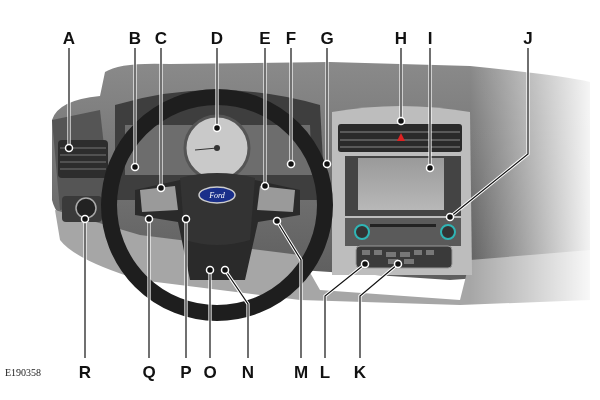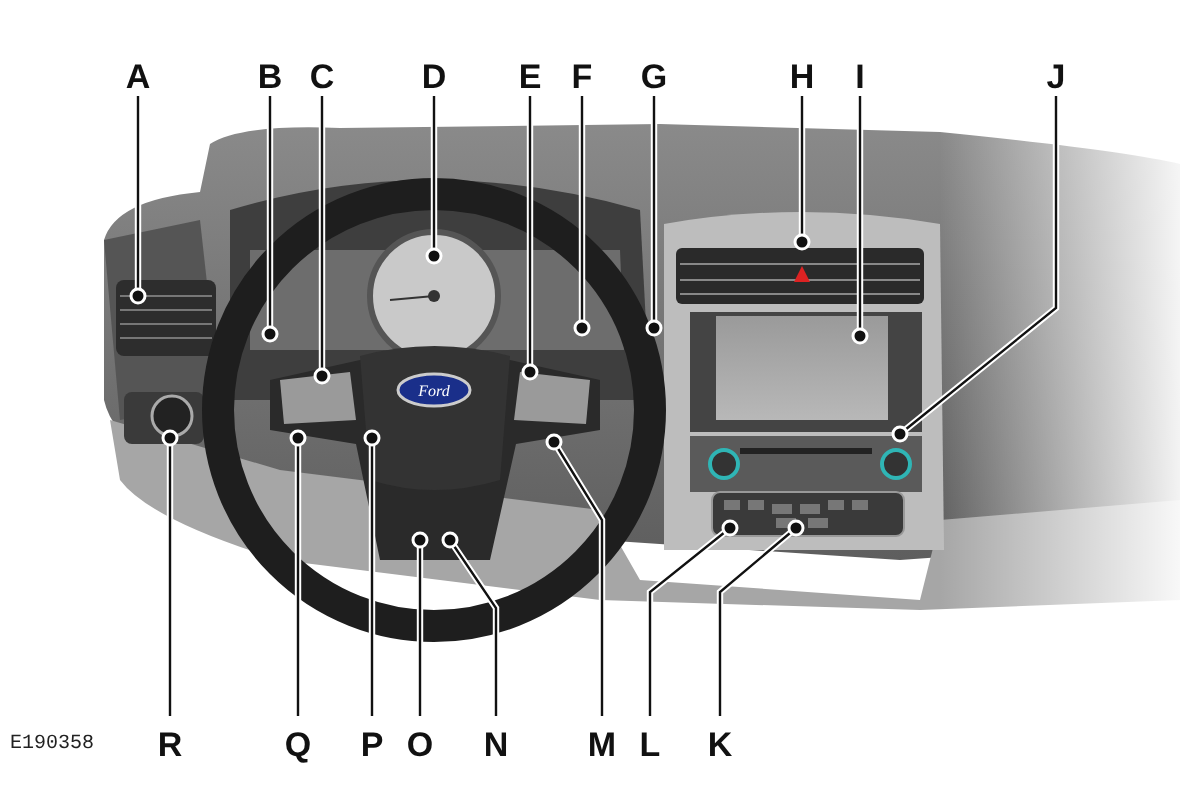--- a/index.html
+++ b/index.html
@@ -1,19 +1,19 @@
 <!DOCTYPE html>
 <html><head>
 <meta charset="utf-8">
 <style>
   html, body { margin:0; padding:0; background:#fff; }
   body { width:600px; height:400px; position:relative; overflow:hidden; font-family:"Liberation Sans", sans-serif; }
   #stage { position:absolute; left:0; top:0; width:600px; height:400px; }
   .lbl { position:absolute; font-family:"Liberation Sans", sans-serif; font-weight:bold; font-size:17px; color:#111; transform:translateX(-50%); line-height:1; }
-  .code { position:absolute; left:5px; top:367px; font-size:10px; color:#222; font-family:Liberation Mono, monospace; }
+  .code { position:absolute; left:5px; top:367px; font-size:10px; color:#222; font-family:Liberation Serif, serif; }
 </style>
 </head>
 <body>
 
 <div id="stage">
   <svg width="600" height="400" viewBox="0 0 600 400">
     <defs>
       <linearGradient id="dashg" x1="0" y1="0" x2="0" y2="1">
         <stop offset="0" stop-color="#8a8a8a"></stop>
         <stop offset="1" stop-color="#5e5e5e"></stop>

